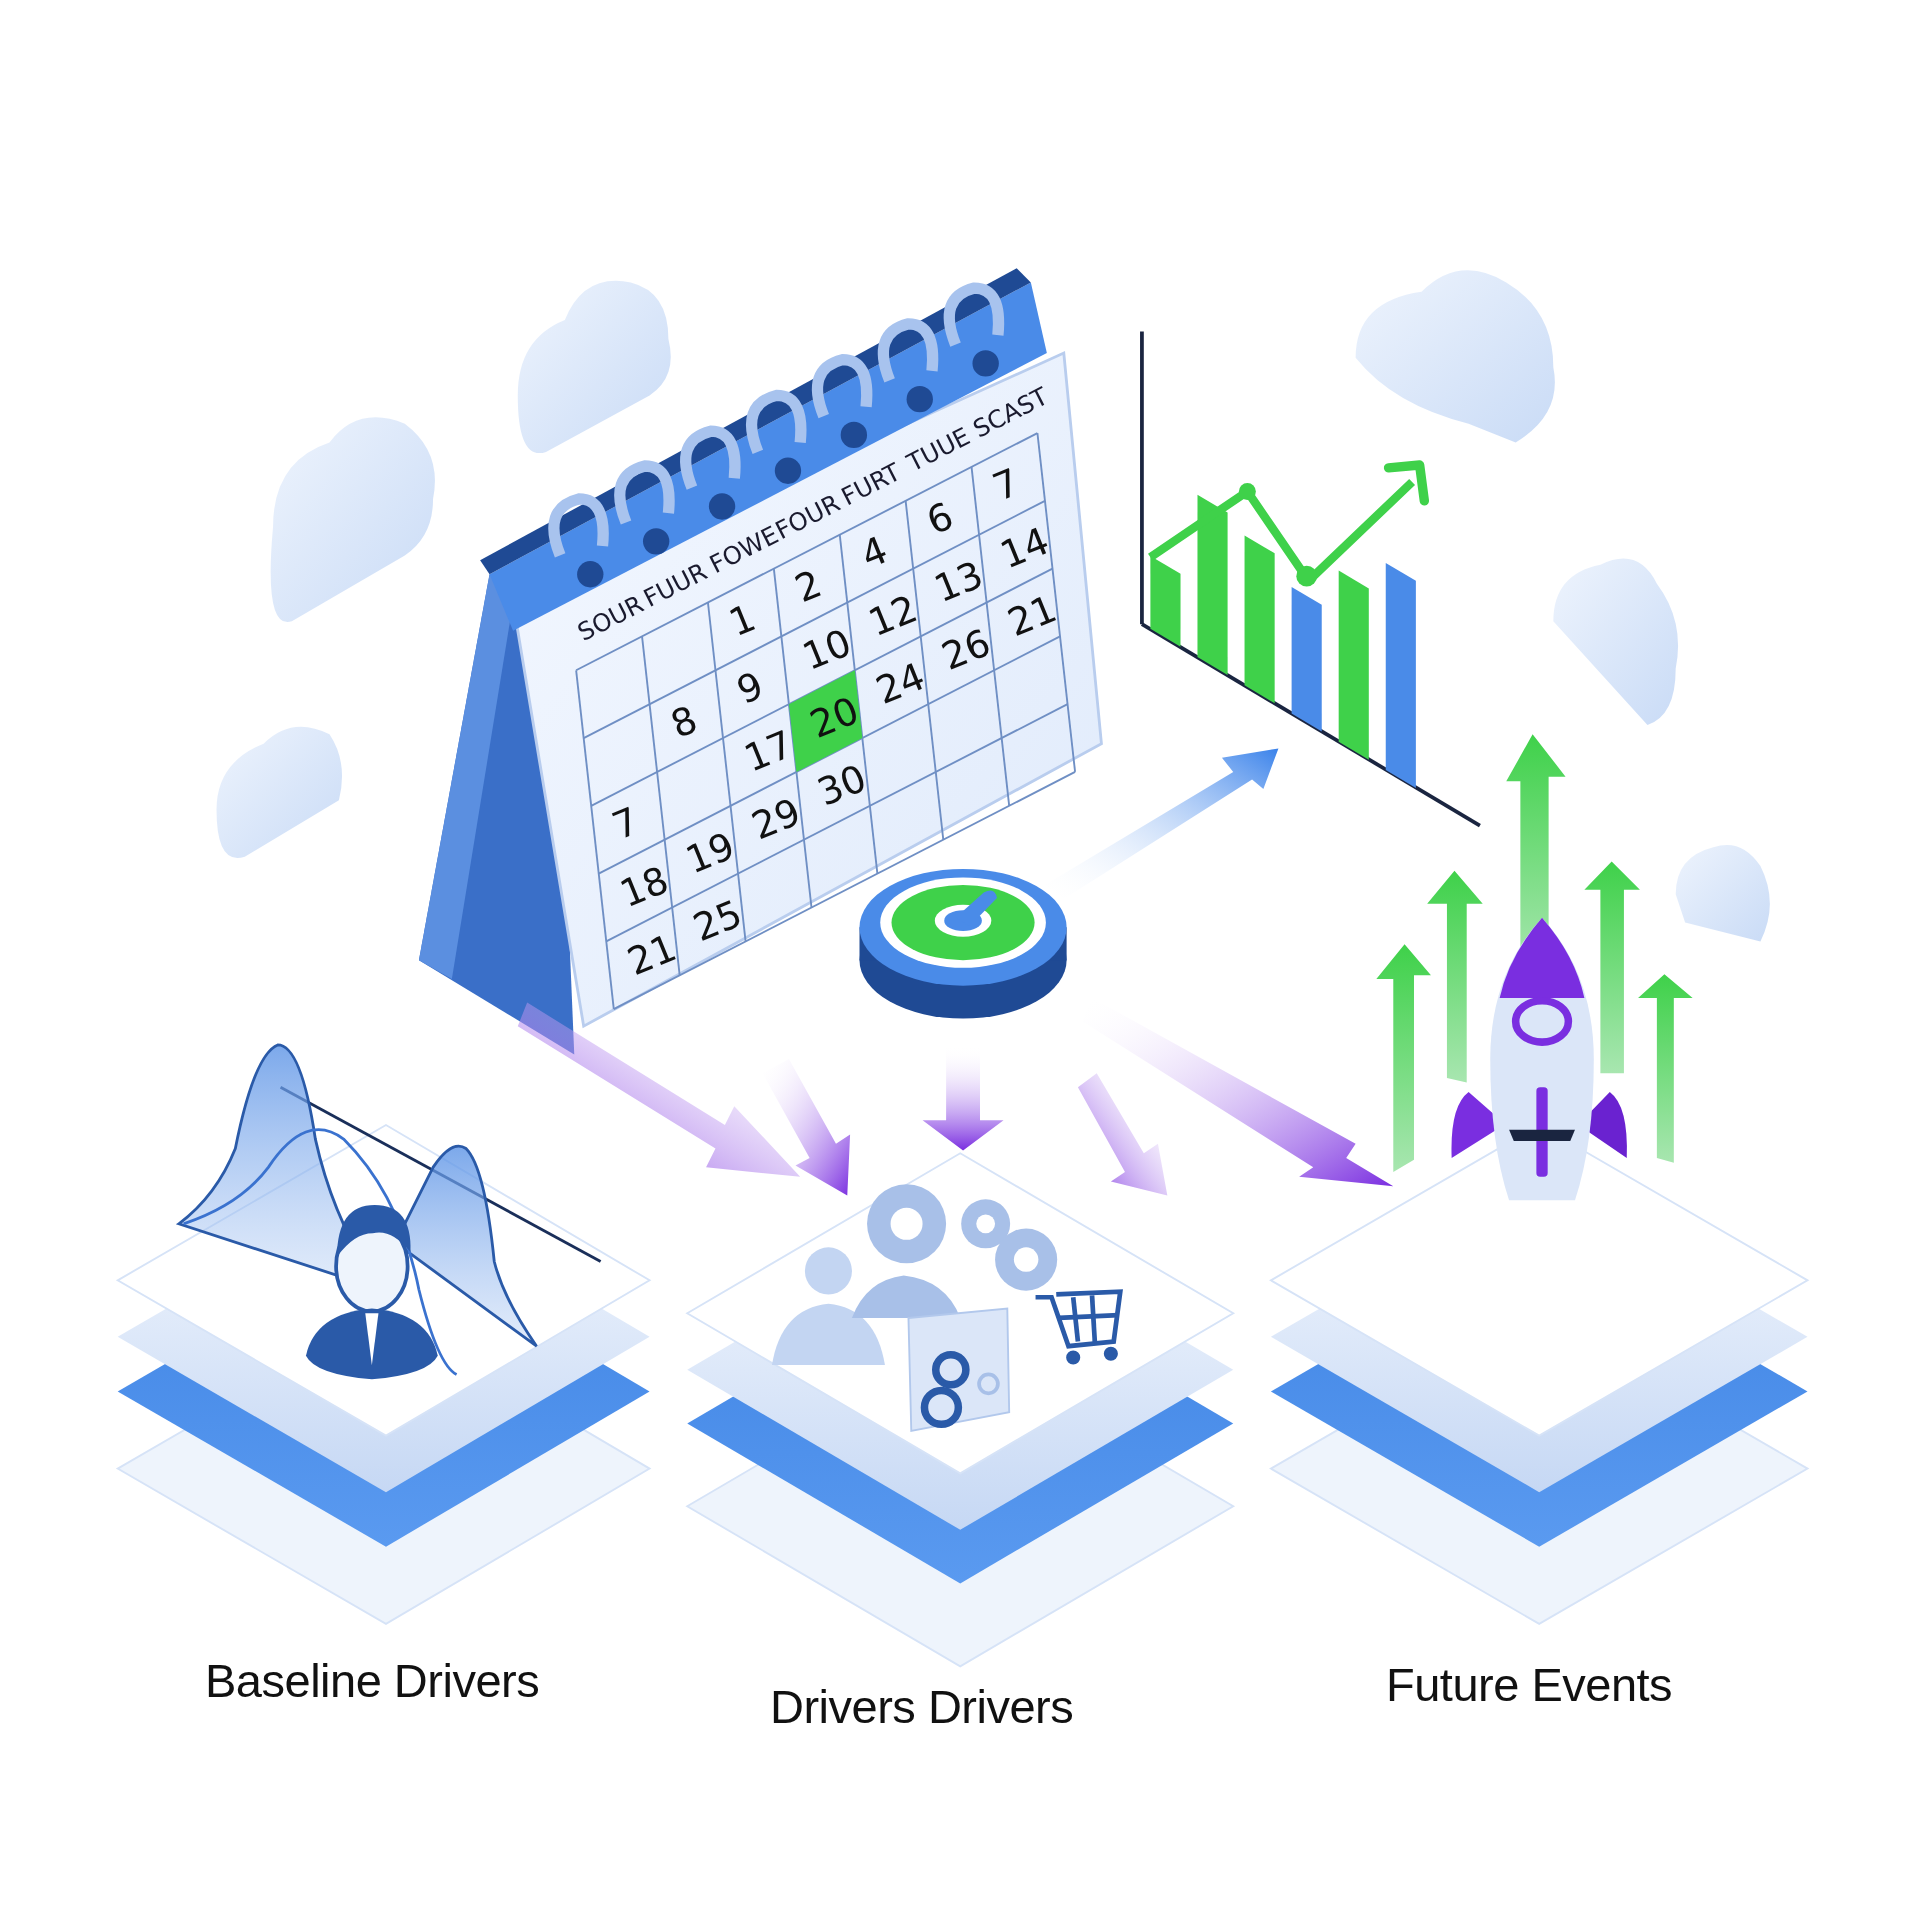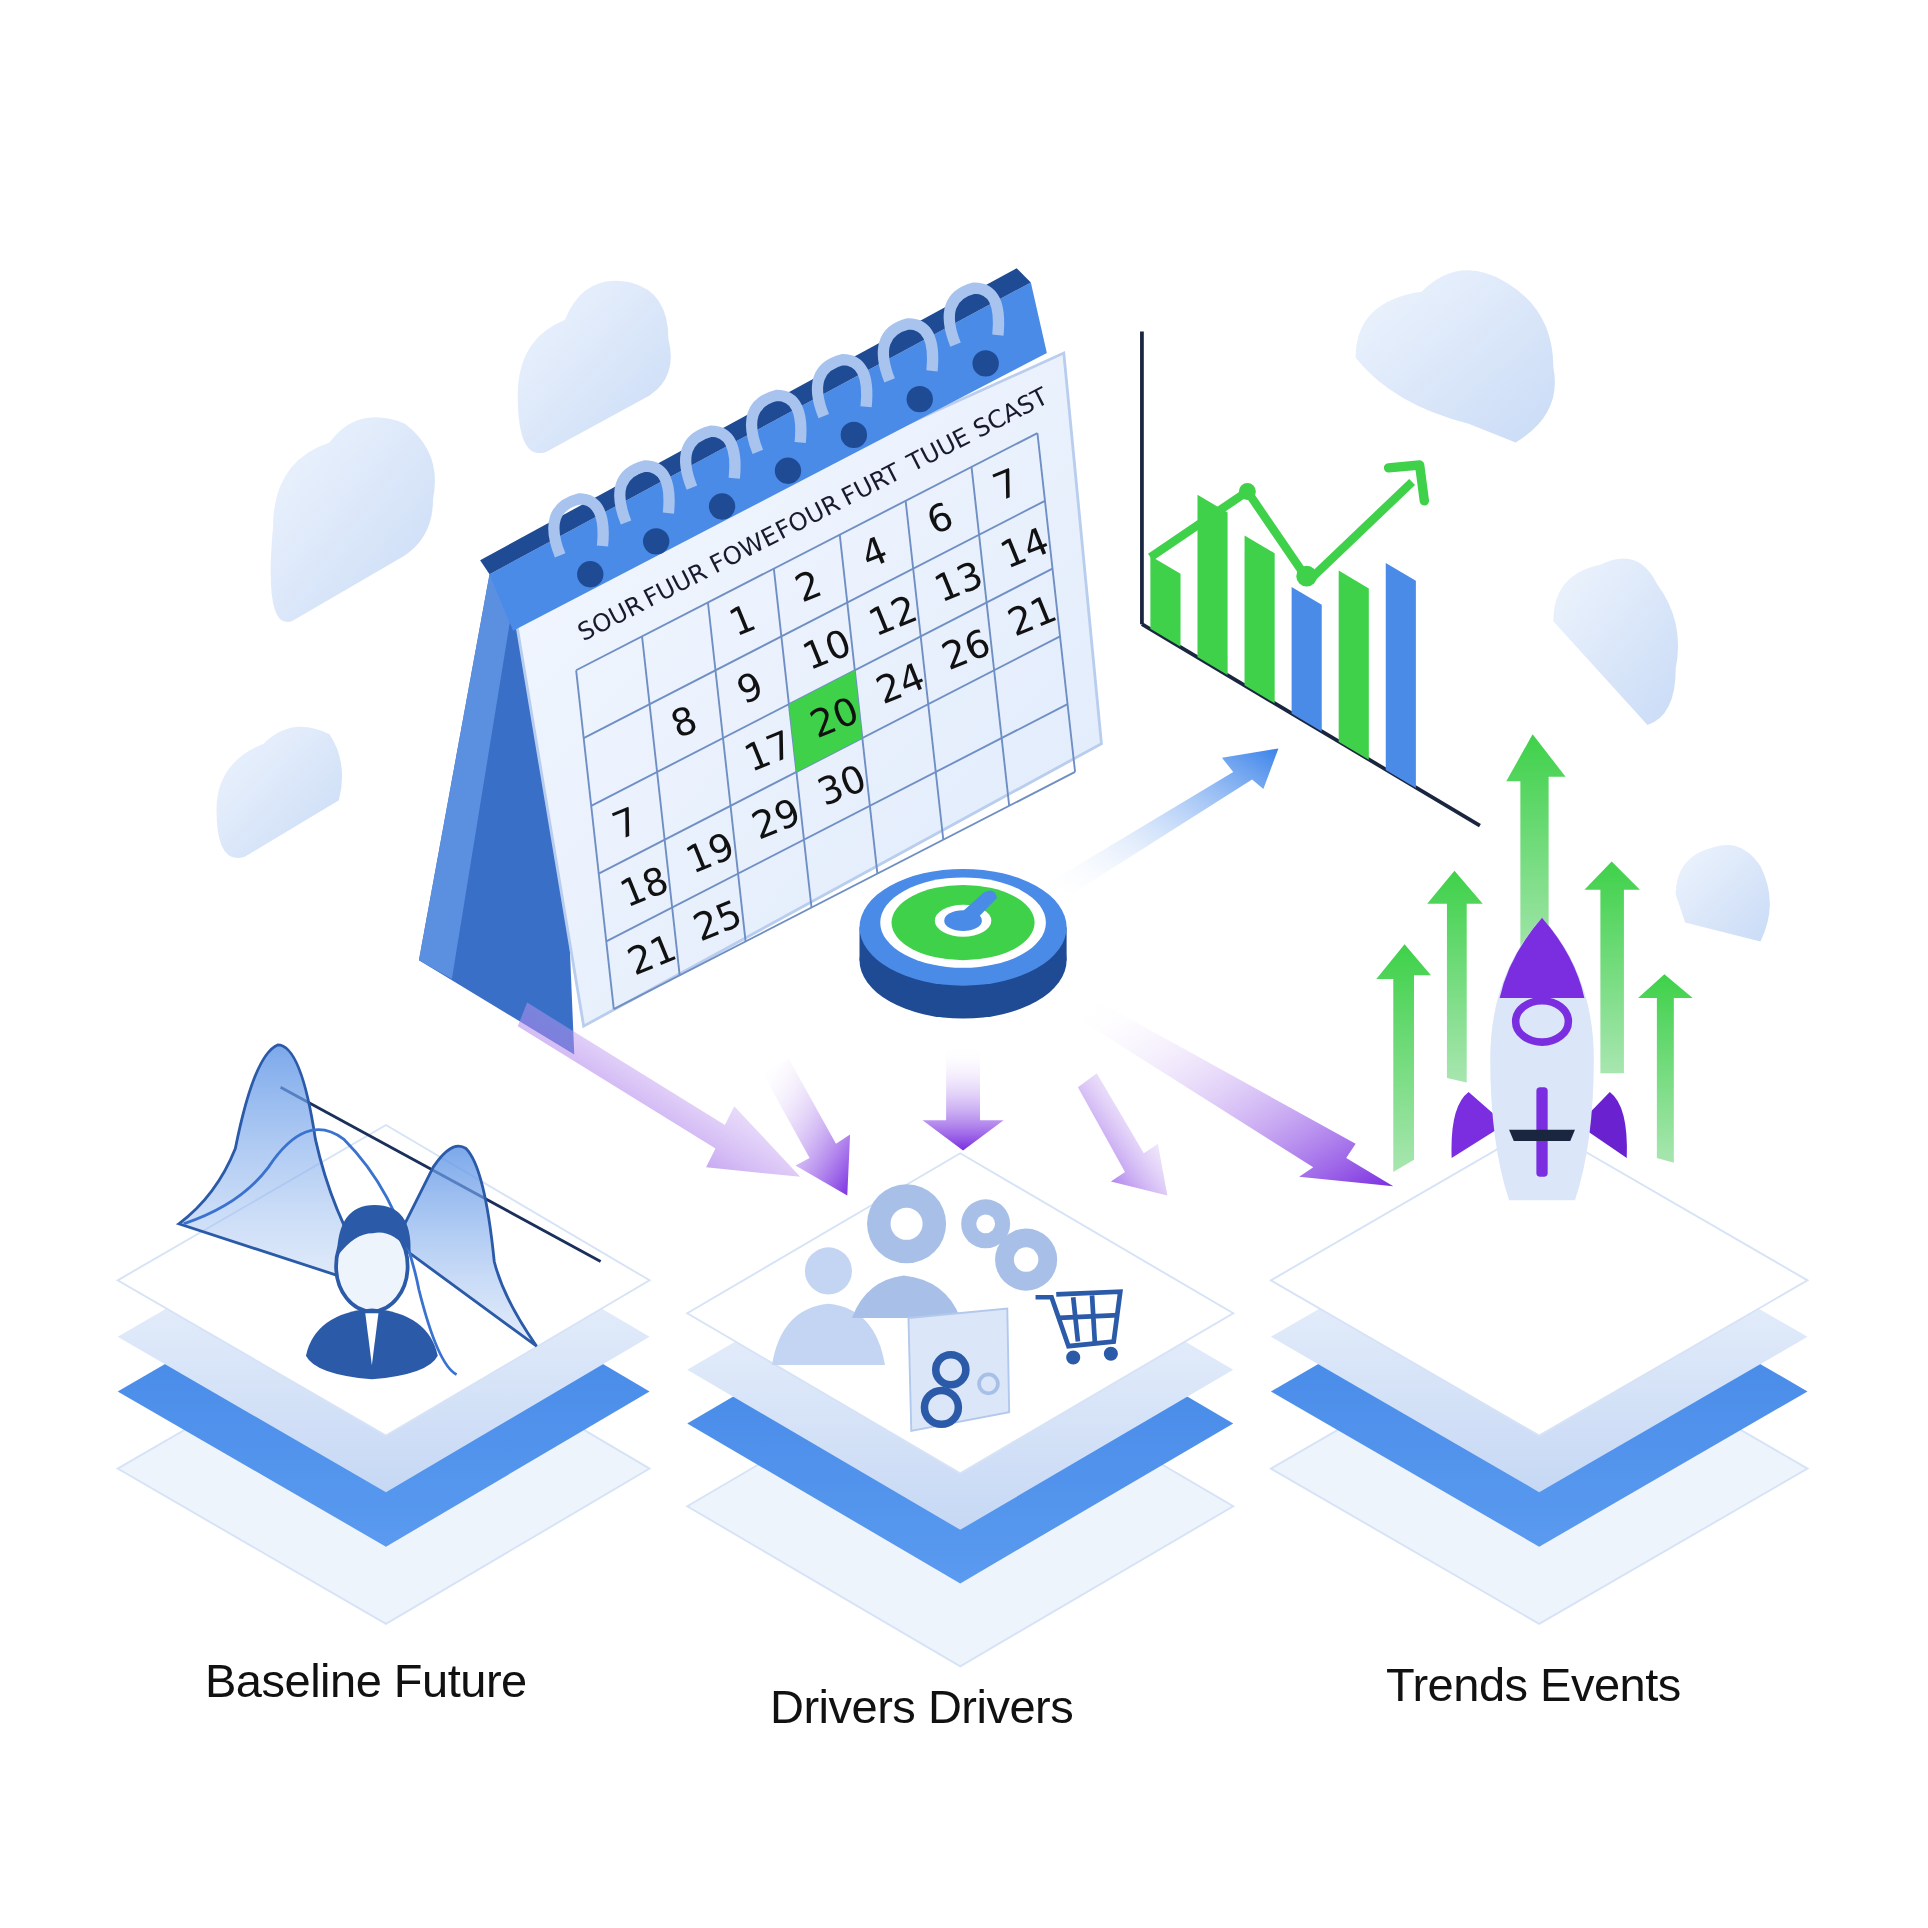--- a/index.html
+++ b/index.html
@@ -260,16 +260,16 @@
     <path d="M1630 1135 q-15 20 -30 60 L1560 1160 q-20 15 -18 70 L1593 1198 Z" fill="#7a2ee0"></path>
     <path d="M1646 1135 q15 20 30 60 L1710 1160 q20 15 18 70 L1681 1198 Z" fill="#6a22d0"></path>
     <path d="M1638 975 q-55 60 -55 150 q0 90 20 150 L1673 1275 q20-60 20-150 q0-90-55-150z" fill="#dbe6f8"></path>
     <path d="M1638 975 q-35 40 -45 85 L1683 1060 q-10-45 -45-85z" fill="#7a2ee0"></path>
     <ellipse cx="1638" cy="1085" rx="28" ry="22" fill="none" stroke="#7a2ee0" stroke-width="8"></ellipse>
     <rect x="1632" y="1155" width="12" height="95" rx="4" fill="#7a2ee0"></rect>
     <path d="M1603 1200 L1673 1200 L1668 1212 L1608 1212 Z" fill="#1a2540"></path>
   </g>
 </svg>
 
-<div class="label" style="left:205px; top:1653px;">Baseline Future</div>
+<div class="label" style="left:205px; top:1653px;">Baseline Drivers</div>
 <div class="label" style="left:770px; top:1679px;">Drivers Drivers</div>
-<div class="label" style="left:1386px; top:1657px;">Trends Events</div>
+<div class="label" style="left:1386px; top:1657px;">Future Events</div>
 
 
 </body></html>

